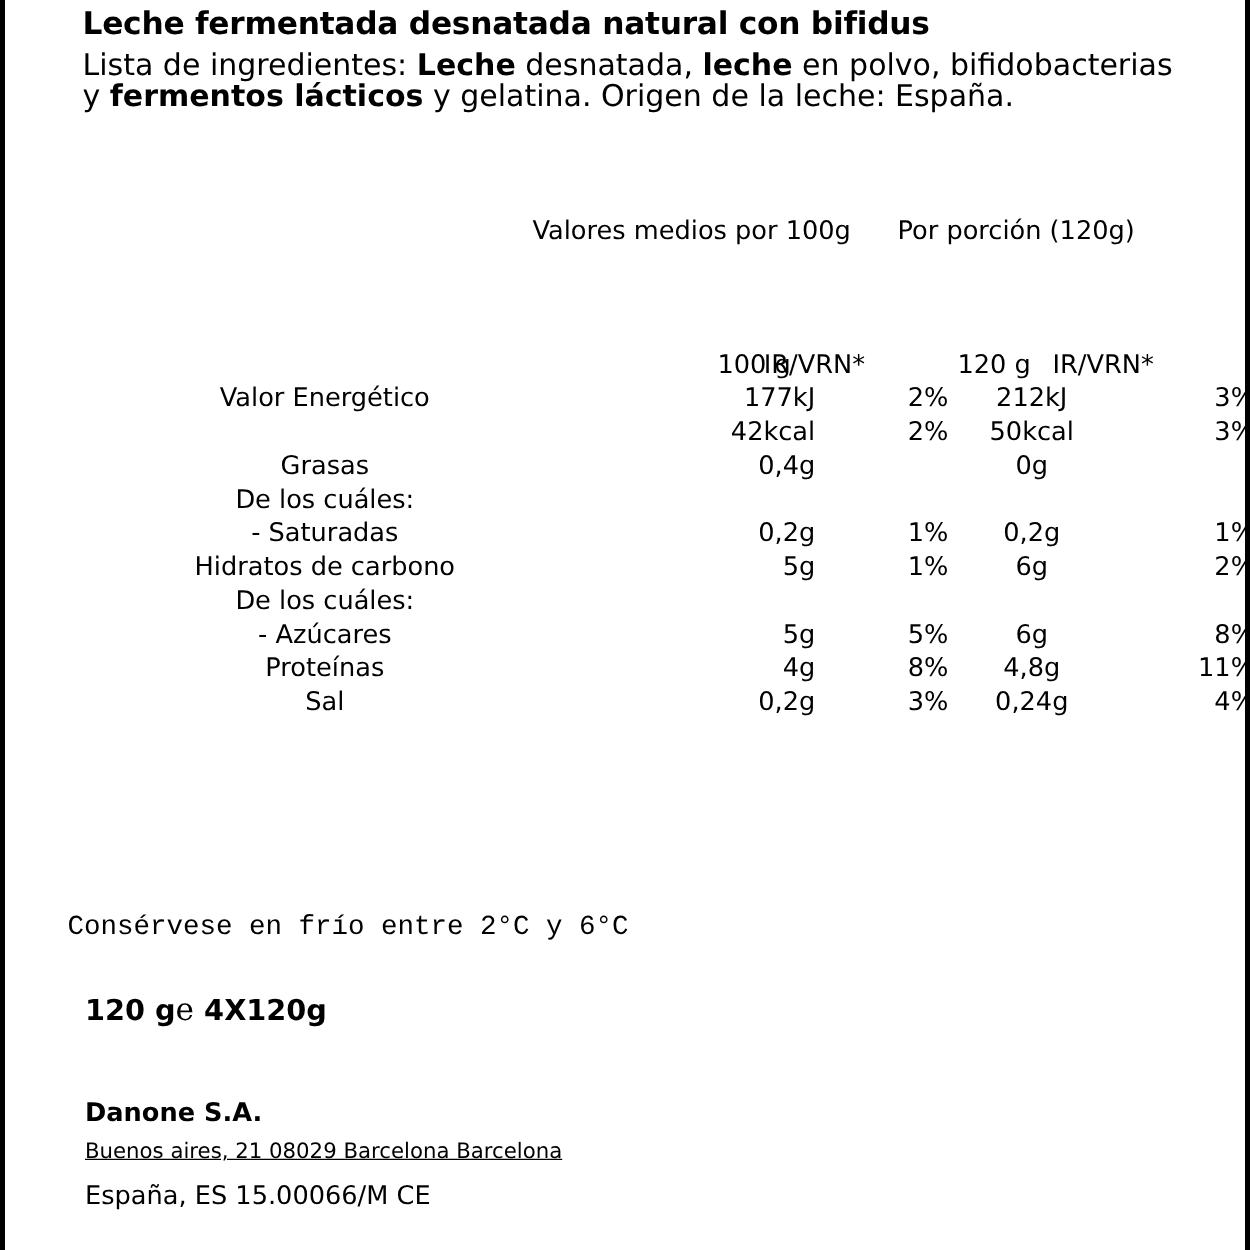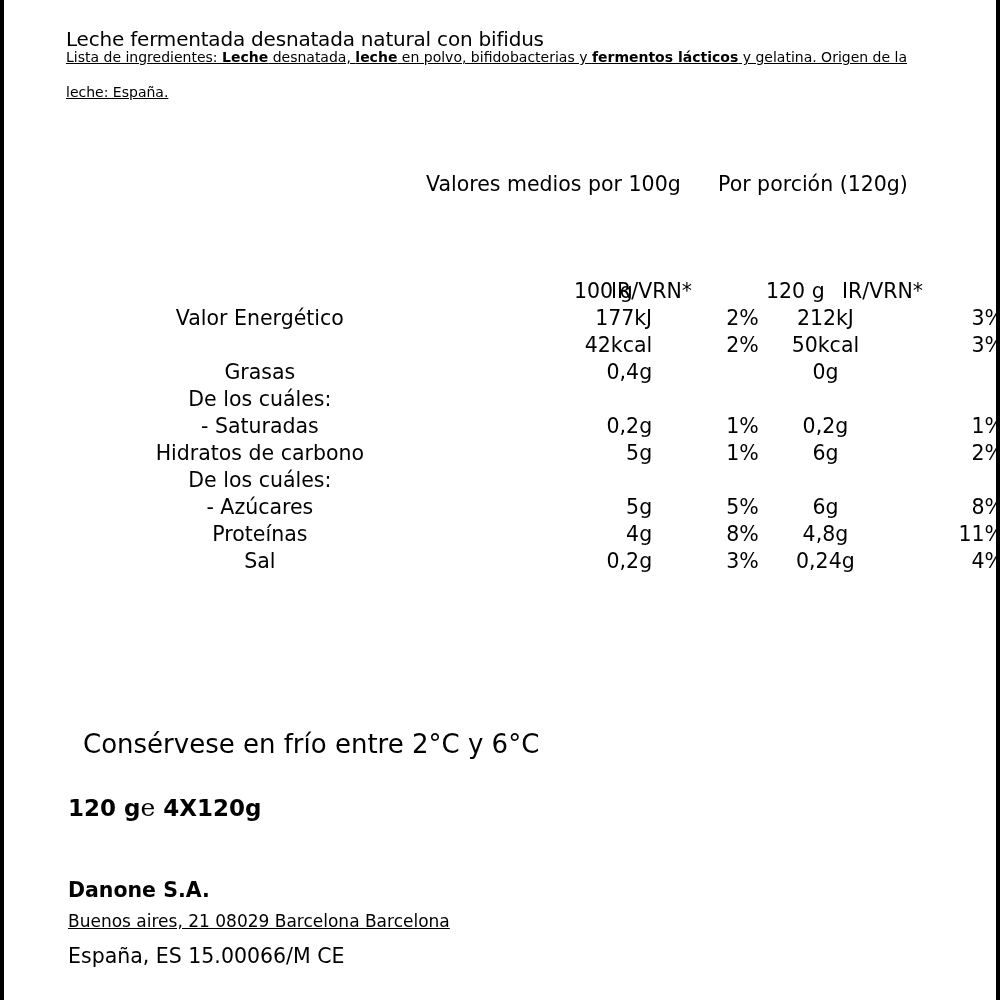--- a/index.html
+++ b/index.html
@@ -20,34 +20,32 @@
     height: 1000px;
     box-sizing: border-box;
     border-left: 4px solid #000;
     border-right: 4px solid #000;
     background: #fff;
   }
   .title {
     position: absolute;
     left: 62px;
     top: 4px;
-    font-size: 20px;
-    font-weight: normal;
+    font-size: 25px;
+    font-weight: bold;
     letter-spacing: -0.2px;
     white-space: nowrap;
-    margin-top: 23px;
   }
   .ingredients {
     position: absolute;
     left: 62px;
     top: 40px;
     width: 880px;
-    font-size: 14px;
-    line-height: 35px;
-    text-decoration: underline;
+    font-size: 24px;
+    line-height: 25px;
   }
   .ingredients b { font-weight: bold; }
 
   .col-headers {
     position: absolute;
     top: 172px;
     left: 0;
     width: 100%;
     font-size: 20.5px;
   }
@@ -95,24 +93,25 @@
   td.v1         { text-align: right; width: 128px; padding-right: 5px; }
   td.p1         { text-align: right; width: 100px; padding-right: 4px; }
   td.v2         { text-align: center; width: 125px; padding-right: 6px; }
   td.p2         { text-align: right; width: 105px; padding-right: 26px; }
 
   .indent1 { padding-left: 74px; }
   .indent2 { padding-left: 82px; }
 
   .storage {
     position: absolute;
-    left: 79px;
+    left: 50px;
     top: 729px;
-    font-size: 26px;
-    white-space: nowrap;
+    font-size: 22px;
+    white-space: nowrap;
+    font-family: Liberation Mono, monospace;
   }
   .weight {
     position: absolute;
     left: 64px;
     top: 793px;
     font-size: 23px;
     font-weight: bold;
     white-space: nowrap;
   }
   .weight .emark {

